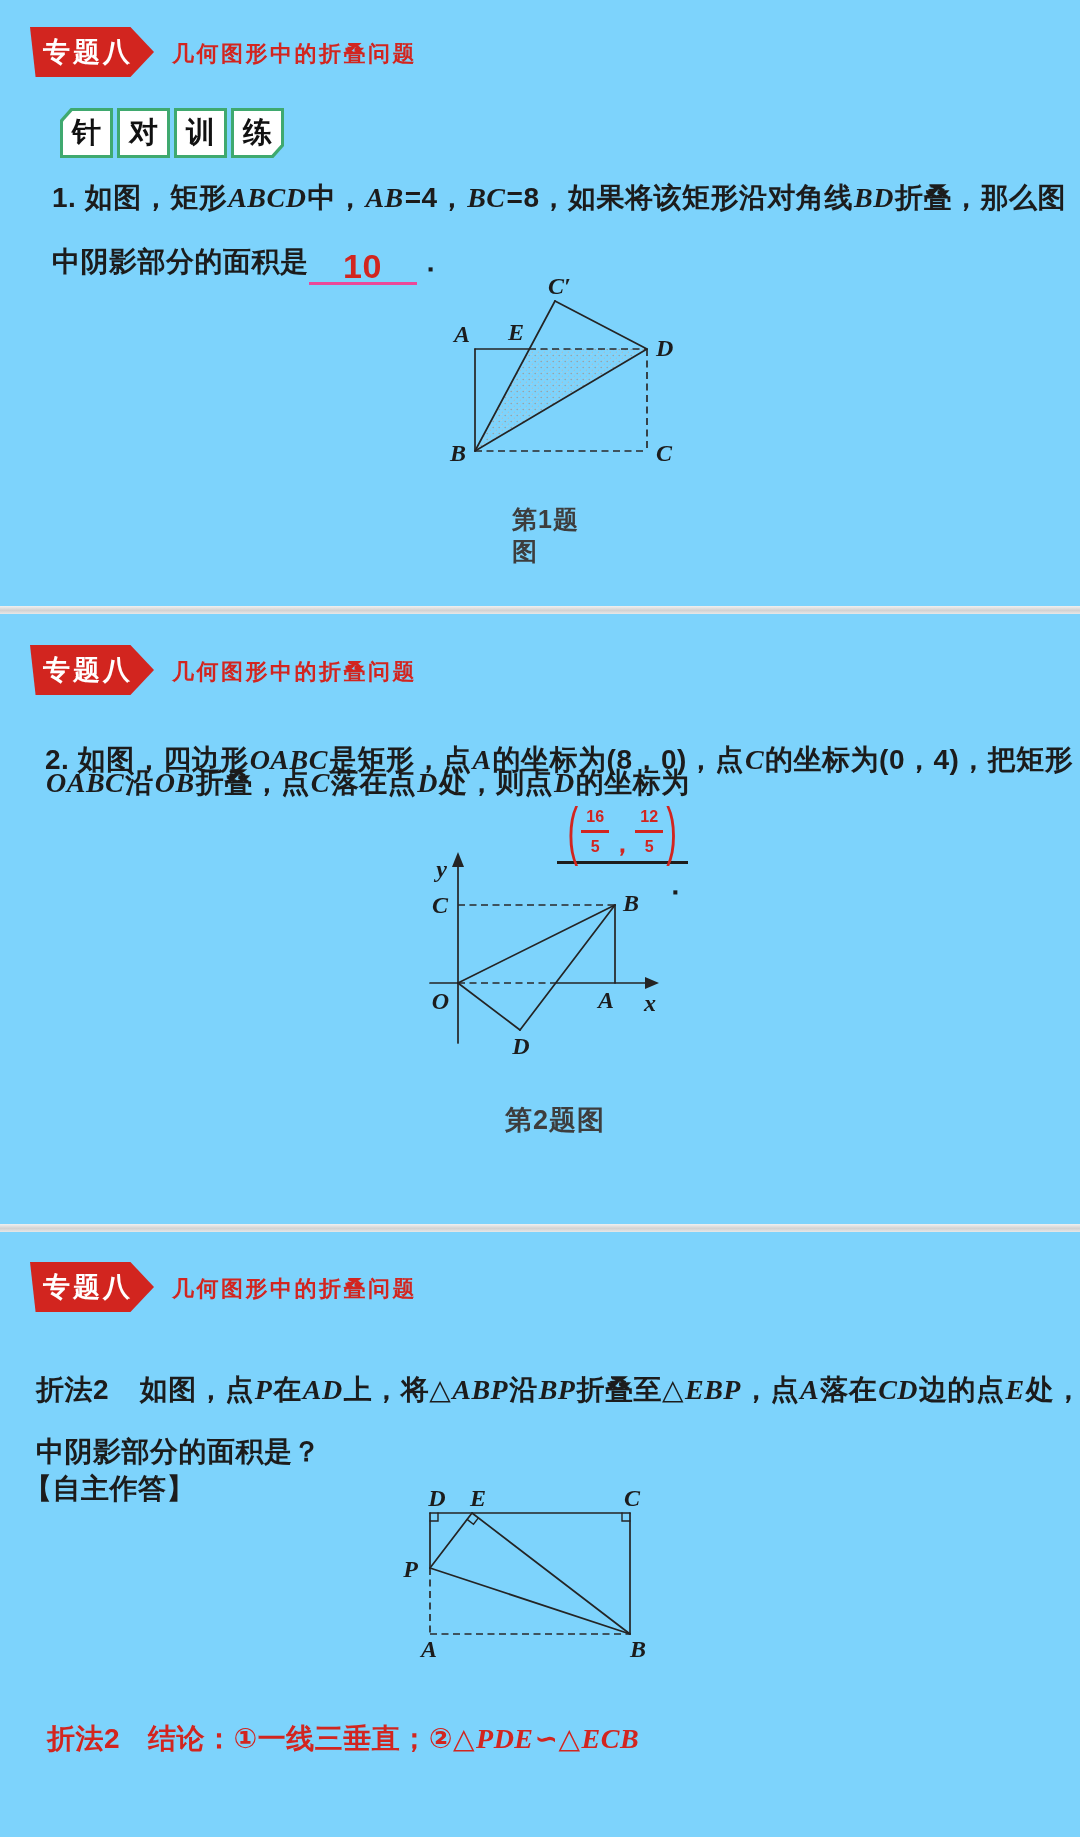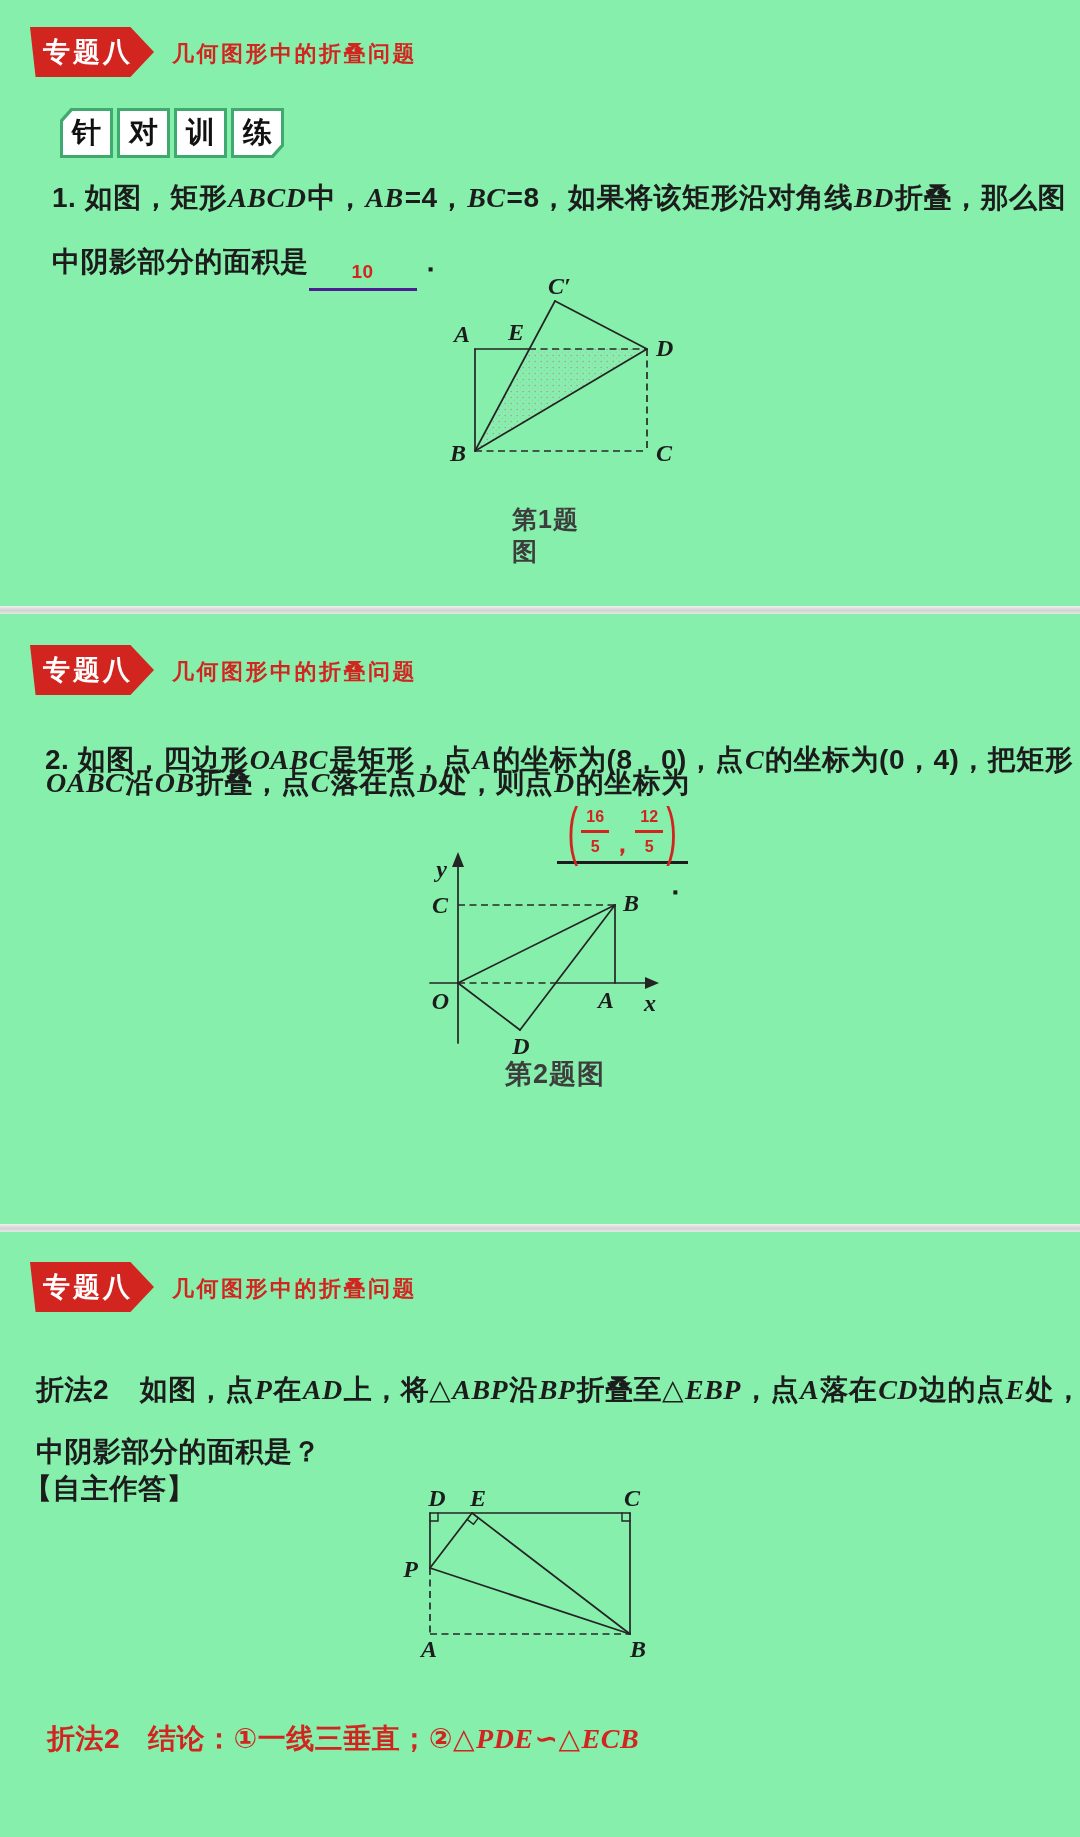--- a/index.html
+++ b/index.html
@@ -2,21 +2,21 @@
 <html><head>
 <meta charset="utf-8">
 <style>
   :root{
     --red:#d2251f;
     --green:#3fa96f;
     --ink:#1c1c1c;
   }
   html,body{margin:0;padding:0;background:#fff;}
   body{font-family:"Liberation Sans","DejaVu Sans",sans-serif;color:var(--ink);}
-  .page{position:relative;width:1080px;height:1837px;background:#86efac;overflow:hidden;}
+  .page{position:relative;width:1080px;height:1837px;background:#7dd3fc;overflow:hidden;}
 
   
   .badge{
     position:absolute;width:124px;height:50px;background:var(--red);color:#fff;
     font-size:27px;font-weight:700;letter-spacing:3px;
     display:flex;align-items:center;padding-left:13px;box-sizing:border-box;
     clip-path:polygon(0 0,81% 0,100% 50%,81% 100%,4.5% 100%);
   }
   .sec-title{
     position:absolute;font-size:22px;font-weight:800;color:var(--red);letter-spacing:2.5px;line-height:46px;
@@ -29,22 +29,22 @@
     font-size:29px;font-weight:700;color:#111;}
   .tab.cut-tl{clip-path:polygon(20% 0,100% 0,100% 100%,0 100%,0 24%);}
   .tab.cut-tl .tab-inner{clip-path:polygon(20% 0,100% 0,100% 100%,0 100%,0 24%);}
   .tab.cut-br{clip-path:polygon(0 0,100% 0,100% 76%,80% 100%,0 100%);}
   .tab.cut-br .tab-inner{clip-path:polygon(0 0,100% 0,100% 76%,80% 100%,0 100%);}
 
   
   .pline{position:absolute;font-size:28px;font-weight:600;line-height:44px;letter-spacing:0.5px;white-space:nowrap;}
   .mv{font-family:"Liberation Serif","DejaVu Serif",serif;font-weight:700;padding:0 1px;}
 
-  .ans-blank1{display:inline-block;min-width:108px;border-bottom:3px solid #4c1d95;text-align:center;
-    color:var(--red);font-weight:700;font-size:19px;line-height:32px;vertical-align:-7px;}
+  .ans-blank1{display:inline-block;min-width:108px;border-bottom:3px solid #ec4899;text-align:center;
+    color:var(--red);font-weight:700;font-size:34px;line-height:32px;vertical-align:-7px;}
 
   .pline2-flex{position:absolute;display:flex;align-items:flex-end;white-space:nowrap;flex-direction:column;}
   .pline2-flex .txt{font-size:28px;font-weight:600;line-height:42px;letter-spacing:0.5px;}
   .ans-blank2{display:inline-block;border-bottom:3px solid #1d1d1d;padding:0 8px 2px 8px;margin:0 2px;}
   .ans2-inner{display:inline-flex;align-items:center;color:var(--red);font-weight:700;}
   .frac{display:inline-flex;flex-direction:column;align-items:center;font-size:16px;line-height:25px;}
   .fbar{width:28px;height:3px;background:var(--red);margin:1px 0;}
   .paren{font-size:32px;font-weight:400;transform:scaleY(2.0);margin:0 3px;}
   .fcomma{font-size:26px;align-self:flex-end;transform:translateY(2px);}
 
@@ -180,21 +180,21 @@
     </g>
     <text class="flabel" x="447" y="877" text-anchor="end">y</text>
     <text class="flabel" x="448" y="913" text-anchor="end">C</text>
     <text class="flabel" x="623" y="911">B</text>
     <text class="flabel" x="449" y="1009" text-anchor="end">O</text>
     <text class="flabel" x="606" y="1008" text-anchor="middle">A</text>
     <text class="flabel" x="644" y="1011">x</text>
     <text class="flabel" x="521" y="1054" text-anchor="middle">D</text>
   </svg>
 
-  <div class="fig-caption" style="left:420px;top:1058px;width:270px;text-align:center;font-size:27px;">第2题图</div>
+  <div class="fig-caption" style="left:420px;top:1104px;width:270px;text-align:center;font-size:27px;">第2题图</div>
 
   <div class="divider" style="top:1224px;"></div>
 
   <div class="badge" style="left:30px;top:1262px;">
     <span>专题八</span>
   </div>
   <div class="sec-title" style="left:172px;top:1266px;">几何图形中的折叠问题</div>
 
   <div class="pline" style="left:36px;top:1368px;">
     <span style="font-weight:700;">折法2</span>

